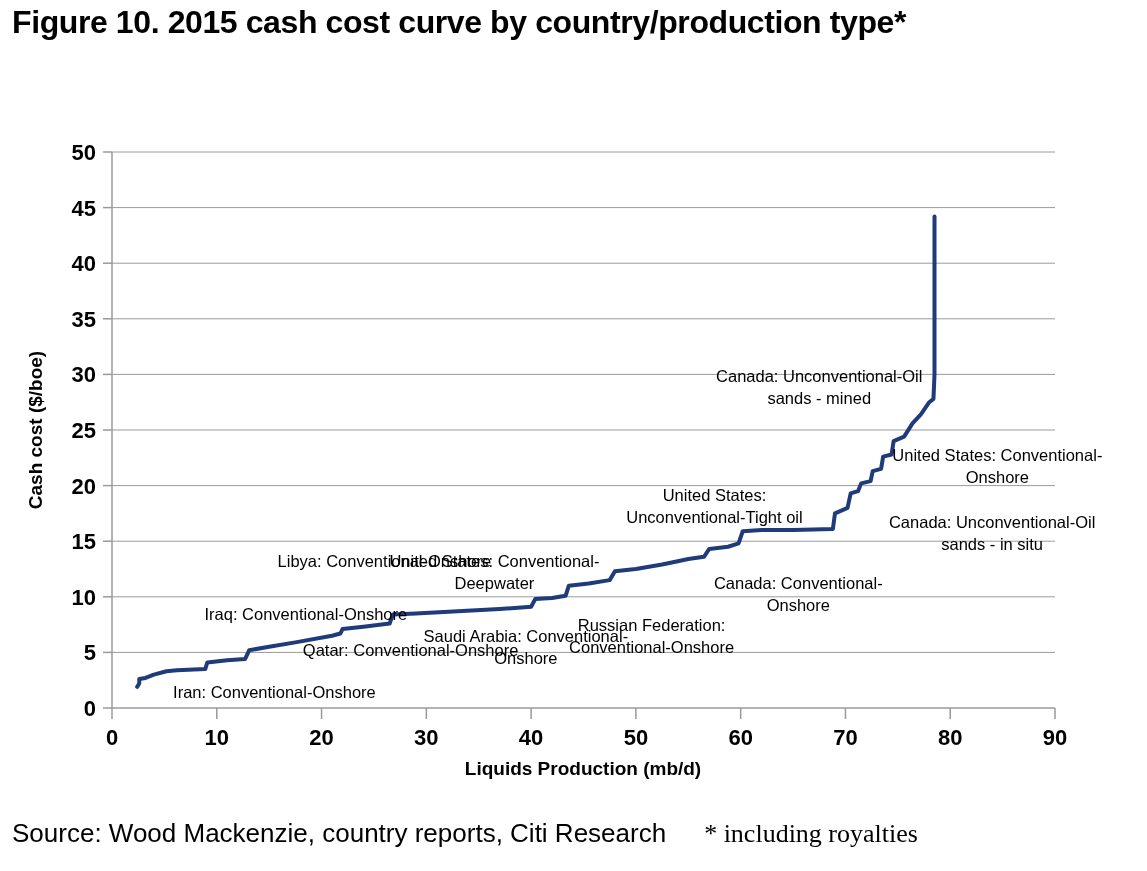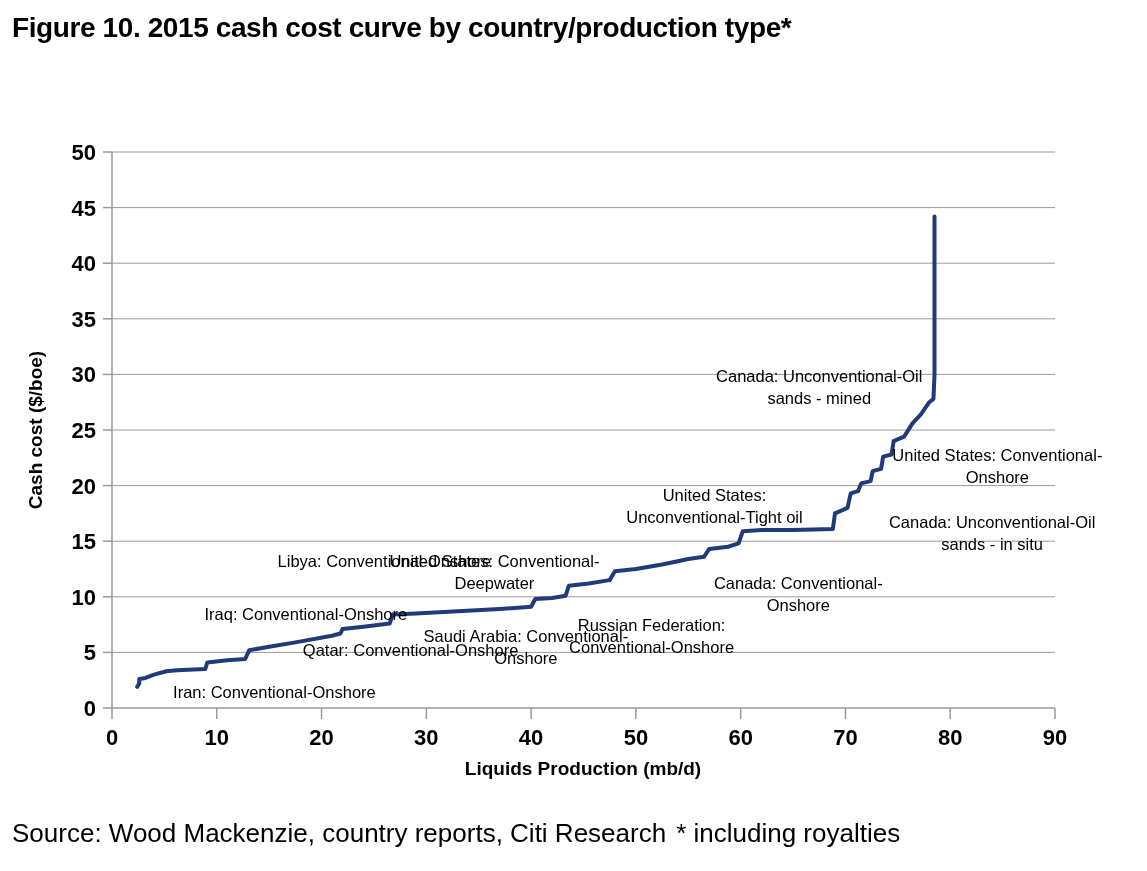--- a/index.html
+++ b/index.html
@@ -11,22 +11,22 @@
     width: 1147px;
     height: 871px;
     font-family: "Liberation Sans", sans-serif;
     color: #000000;
     overflow: hidden;
     position: relative;
   }
   #figure-title {
     position: absolute;
     left: 12px;
-    top: 12px;
-    font-size: 28px;
+    top: 4px;
+    font-size: 32px;
     font-weight: bold;
     letter-spacing: -0.4px;
     white-space: nowrap;
   }
   #chart-area {
     position: absolute;
     left: 0;
     top: 110px;
     width: 1147px;
     height: 690px;
@@ -52,21 +52,22 @@
   }
   #source-line {
     position: absolute;
     left: 12px;
     top: 818px;
     font-size: 26px;
     font-weight: normal;
     white-space: nowrap;
   }
   #source-note {
-    margin-left: 10px;
+    margin-left: 38px;
+    font-family: Liberation Serif, serif;
   }
 </style>
 </head>
 <body>
 
 <div id="figure-title">Figure 10. 2015 cash cost curve by country/production type*</div>
 
 <div id="chart-area">
   <svg id="chart-svg" width="1147" height="690" viewBox="0 0 1147 690">
     <g id="gridlines">

